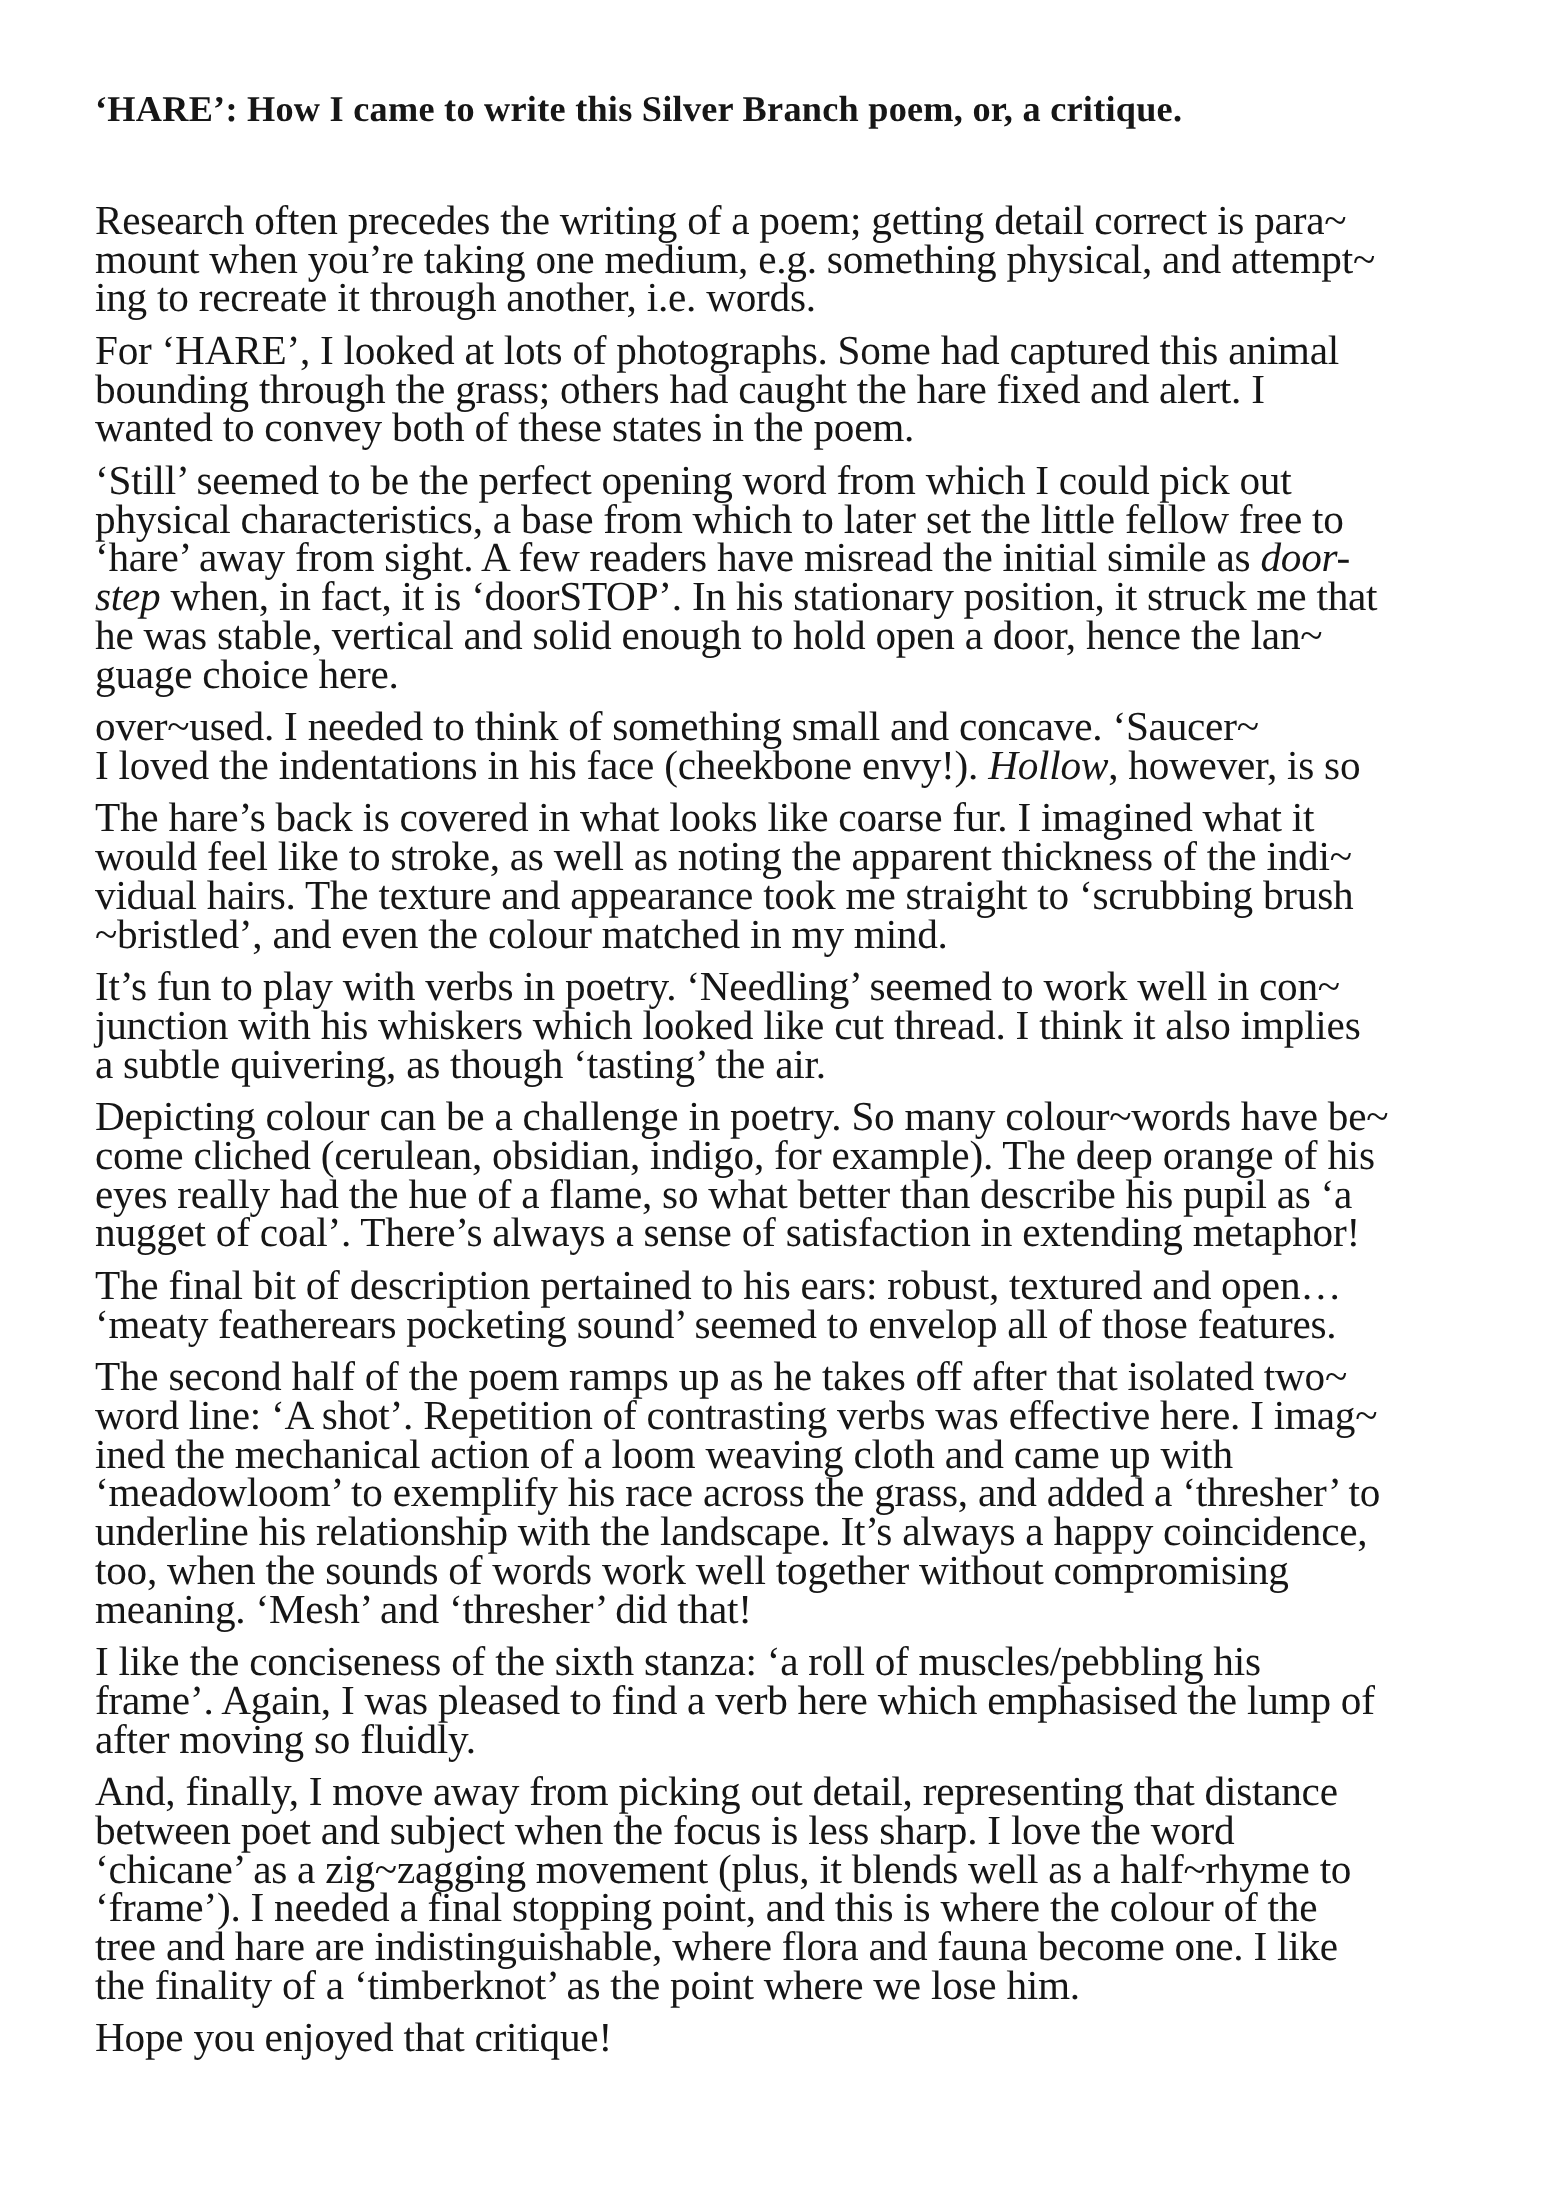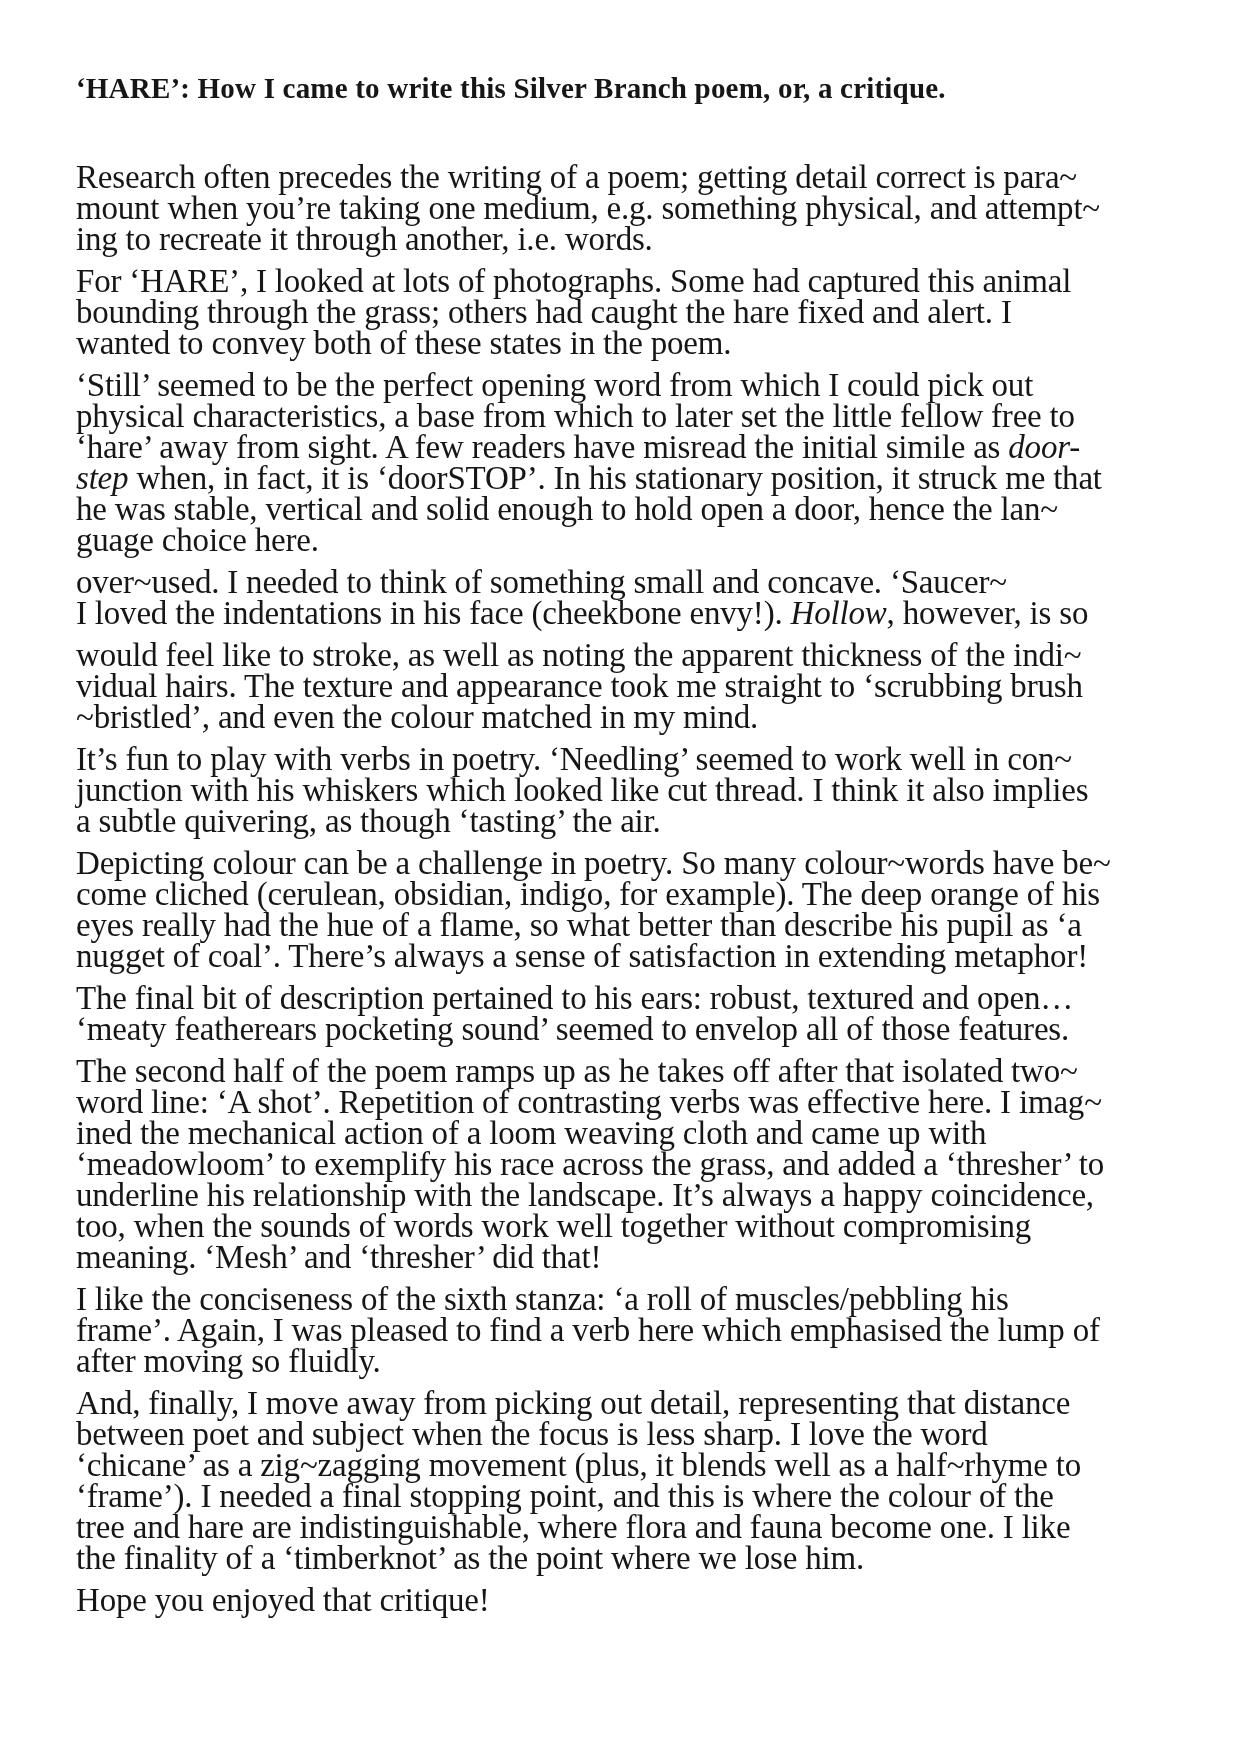--- a/index.html
+++ b/index.html
@@ -53,20 +53,21 @@
         <div class="line"><span>‘hare’ away from sight. A few readers have misread the initial simile as </span><span class="italic">door-</span></div>
         <div class="line"><span class="italic">step</span><span> when, in fact, it is ‘doorSTOP’. In his stationary position, it struck me that</span></div>
         <div class="line"><span>he was stable, vertical and solid enough to hold open a door, hence the lan~</span></div>
         <div class="line"><span>guage choice here.</span></div>
       </div>
       <div class="paragraph">
         <div class="line"><span>over~used. I needed to think of something small and concave. ‘Saucer~</span></div>
         <div class="line"><span>I loved the indentations in his face (cheekbone envy!). </span><span class="italic">Hollow</span><span>, however, is so</span></div>
       </div>
       <div class="paragraph">
+        <div class="line"><span>The hare’s back is covered in what looks like coarse fur. I imagined what it</span></div>
         <div class="line"><span>would feel like to stroke, as well as noting the apparent thickness of the indi~</span></div>
         <div class="line"><span>vidual hairs. The texture and appearance took me straight to ‘scrubbing brush</span></div>
         <div class="line"><span>~bristled’, and even the colour matched in my mind.</span></div>
       </div>
       <div class="paragraph">
         <div class="line"><span>It’s fun to play with verbs in poetry. ‘Needling’ seemed to work well in con~</span></div>
         <div class="line"><span>junction with his whiskers which looked like cut thread. I think it also implies</span></div>
         <div class="line"><span>a subtle quivering, as though ‘tasting’ the air.</span></div>
       </div>
       <div class="paragraph">

